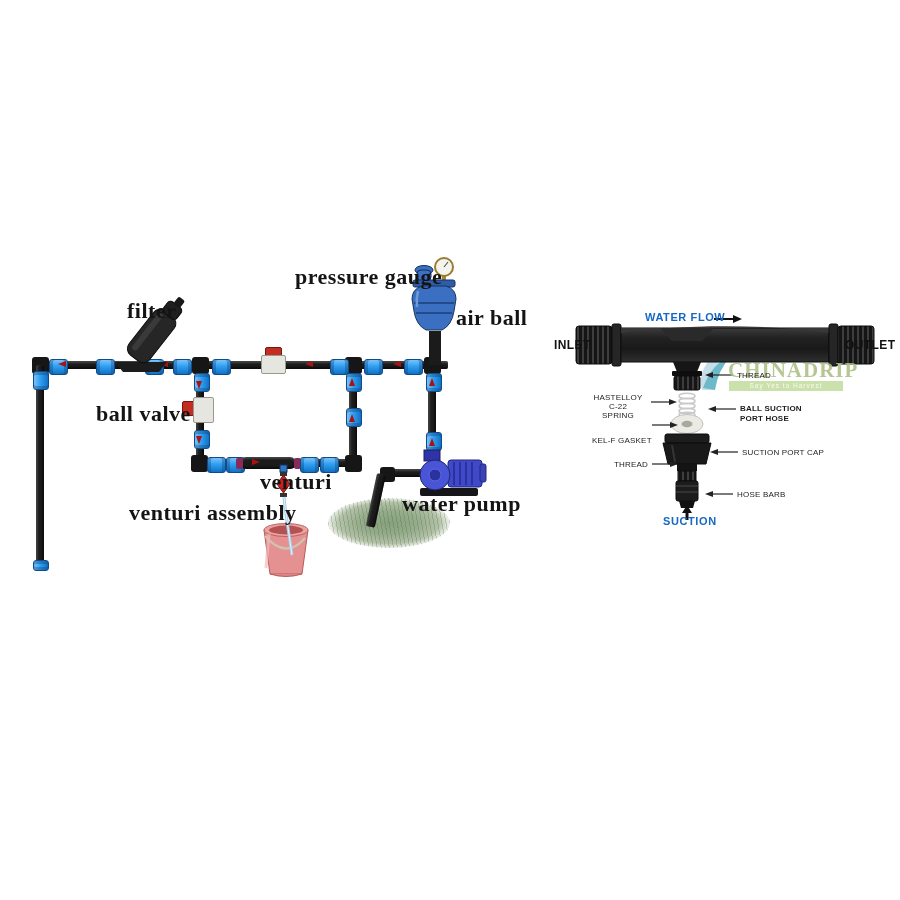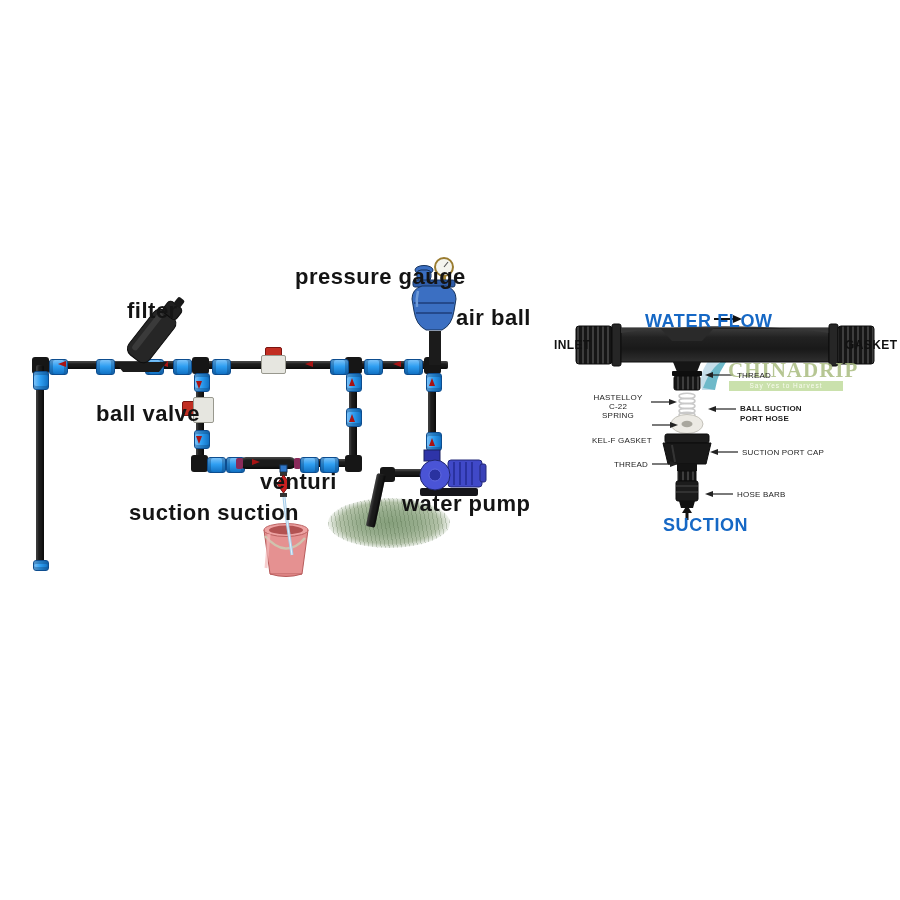--- a/index.html
+++ b/index.html
@@ -21,35 +21,35 @@
        box-shadow:inset 3px 0 0 rgba(13,60,110,.35), inset -3px 0 0 rgba(13,60,110,.35);}
   .fitv{position:absolute;width:14px;height:17px;border-radius:3px;
        background:linear-gradient(90deg,#7cc2f8,var(--fit-blue) 45%,#1272c4);
        border:1px solid var(--fit-edge);
        box-shadow:inset 0 3px 0 rgba(13,60,110,.35), inset 0 -3px 0 rgba(13,60,110,.35);}
   .arw{position:absolute;width:0;height:0;}
   .arw.l{border-top:3.5px solid transparent;border-bottom:3.5px solid transparent;border-right:8px solid var(--arrow-red);}
   .arw.r{border-top:3.5px solid transparent;border-bottom:3.5px solid transparent;border-left:8px solid var(--arrow-red);}
   .arw.u{border-left:3.5px solid transparent;border-right:3.5px solid transparent;border-bottom:8px solid var(--arrow-red);}
   .arw.d{border-left:3.5px solid transparent;border-right:3.5px solid transparent;border-top:8px solid var(--arrow-red);}
-  .lbl{position:absolute;font-family:Liberation Sans, sans-serif;font-weight:700;font-size:22px;
+  .lbl{position:absolute;font-family:Liberation Serif, serif;font-weight:700;font-size:22px;
        color:#141414;white-space:nowrap;letter-spacing:.5px;}
   .wbody{position:absolute;background:#e6e6e0;border:1px solid #98988e;border-radius:2px;}
   .rhandle{position:absolute;background:#c22e22;border:1px solid #7a1410;border-radius:2px;}
   .grass{position:absolute;left:328px;top:498px;width:122px;height:50px;border-radius:50%;
          background:
            repeating-linear-gradient(80deg,rgba(70,95,60,.25) 0 1px,rgba(255,255,255,0) 1px 4px),
            radial-gradient(ellipse at 50% 50%, #86a07c 0%, #97ad8d 35%, #b3c2a8 58%, rgba(255,255,255,0) 74%);
          filter:blur(.4px);}
   
   .rlbl{position:absolute;font-size:8px;line-height:9px;color:#1c1c1c;white-space:nowrap;letter-spacing:.2px;}
   .rlbl.b{font-weight:700;}
   .rlbl.c{text-align:center;white-space:normal;}
   .bigl{position:absolute;font-size:12px;font-weight:700;color:#111;letter-spacing:.4px;white-space:nowrap;}
-  .bluel{position:absolute;font-size:18px;font-weight:700;color:var(--flow-blue);letter-spacing:.6px;white-space:nowrap;}
+  .bluel{position:absolute;font-size:11px;font-weight:700;color:var(--flow-blue);letter-spacing:.6px;white-space:nowrap;}
   .wmark{position:absolute;left:728px;top:358px;font-family:"Liberation Serif",serif;font-weight:700;
          font-size:21px;letter-spacing:1px;color:var(--wm-green);opacity:.88;white-space:nowrap;}
   .wband{position:absolute;left:729px;top:381px;width:114px;height:10px;background:var(--wm-band);
          opacity:.55;font-size:6.5px;line-height:10px;text-align:center;color:#f6fae4;letter-spacing:1px;}
   svg{position:absolute;overflow:visible;}
 </style>
 </head>
 <body>
 
 <div class="canvas">
@@ -175,21 +175,21 @@
       <rect x="10" y="30" width="7" height="4" fill="#333"></rect>
       <path d="M14,34 Q15,45 17,58 L22,92" fill="none" stroke="#a7cde9" stroke-width="3"></path>
       <path d="M14,34 Q15,45 17,58 L22,92" fill="none" stroke="#e6f3fc" stroke-width="1"></path>
     </svg>
 
     <div class="lbl" style="left:127px;top:298px;">filter</div>
     <div class="lbl" style="left:295px;top:264px;">pressure gauge</div>
     <div class="lbl" style="left:456px;top:305px;">air ball</div>
     <div class="lbl" style="left:96px;top:401px;">ball valve</div>
     <div class="lbl" style="left:260px;top:433px;margin-top:36px;">venturi</div>
-    <div class="lbl" style="left:129px;top:500px;">suction suction</div>
+    <div class="lbl" style="left:129px;top:500px;">venturi assembly</div>
     <div class="lbl" style="left:402px;top:491px;">water pump</div>
   </div>
 
   <div>
     <svg style="left:552px;top:293px;" width="350" height="240" viewBox="0 0 350 240">
       <defs>
         <pattern id="thr" width="5" height="12" patternUnits="userSpaceOnUse">
           <rect width="5" height="12" fill="#151515"></rect>
           <rect width="2" height="12" fill="#3d3d3d"></rect>
         </pattern>
@@ -264,21 +264,21 @@
         <polygon points="126,171 118,168 118,174"></polygon>
         <polygon points="153,201 161,198 161,204"></polygon>
       </g>
     </svg>
 
     <div class="wmark">CHINADRIP</div>
     <div class="wband">Say Yes to Harvest</div>
 
     <div class="bluel" style="left:645px;top:311px;">WATER FLOW</div>
     <div class="bigl" style="left:554px;top:338px;">INLET</div>
-    <div class="bigl" style="left:845px;top:338px;">GASKET</div>
+    <div class="bigl" style="left:845px;top:338px;">OUTLET</div>
     <div class="bluel" style="left:663px;top:515px;">SUCTION</div>
 
     <div class="rlbl" style="left:737px;top:371px;">THREAD</div>
     <div class="rlbl c" style="left:592px;top:393px;width:52px;">
       <span>HASTELLOY</span><br>
       <span>C-22 SPRING</span>
     </div>
     <div class="rlbl" style="left:592px;top:436px;">KEL-F GASKET</div>
     <div class="rlbl b" style="left:740px;top:404px;line-height:9.5px;">
       <span>BALL SUCTION</span><br>

